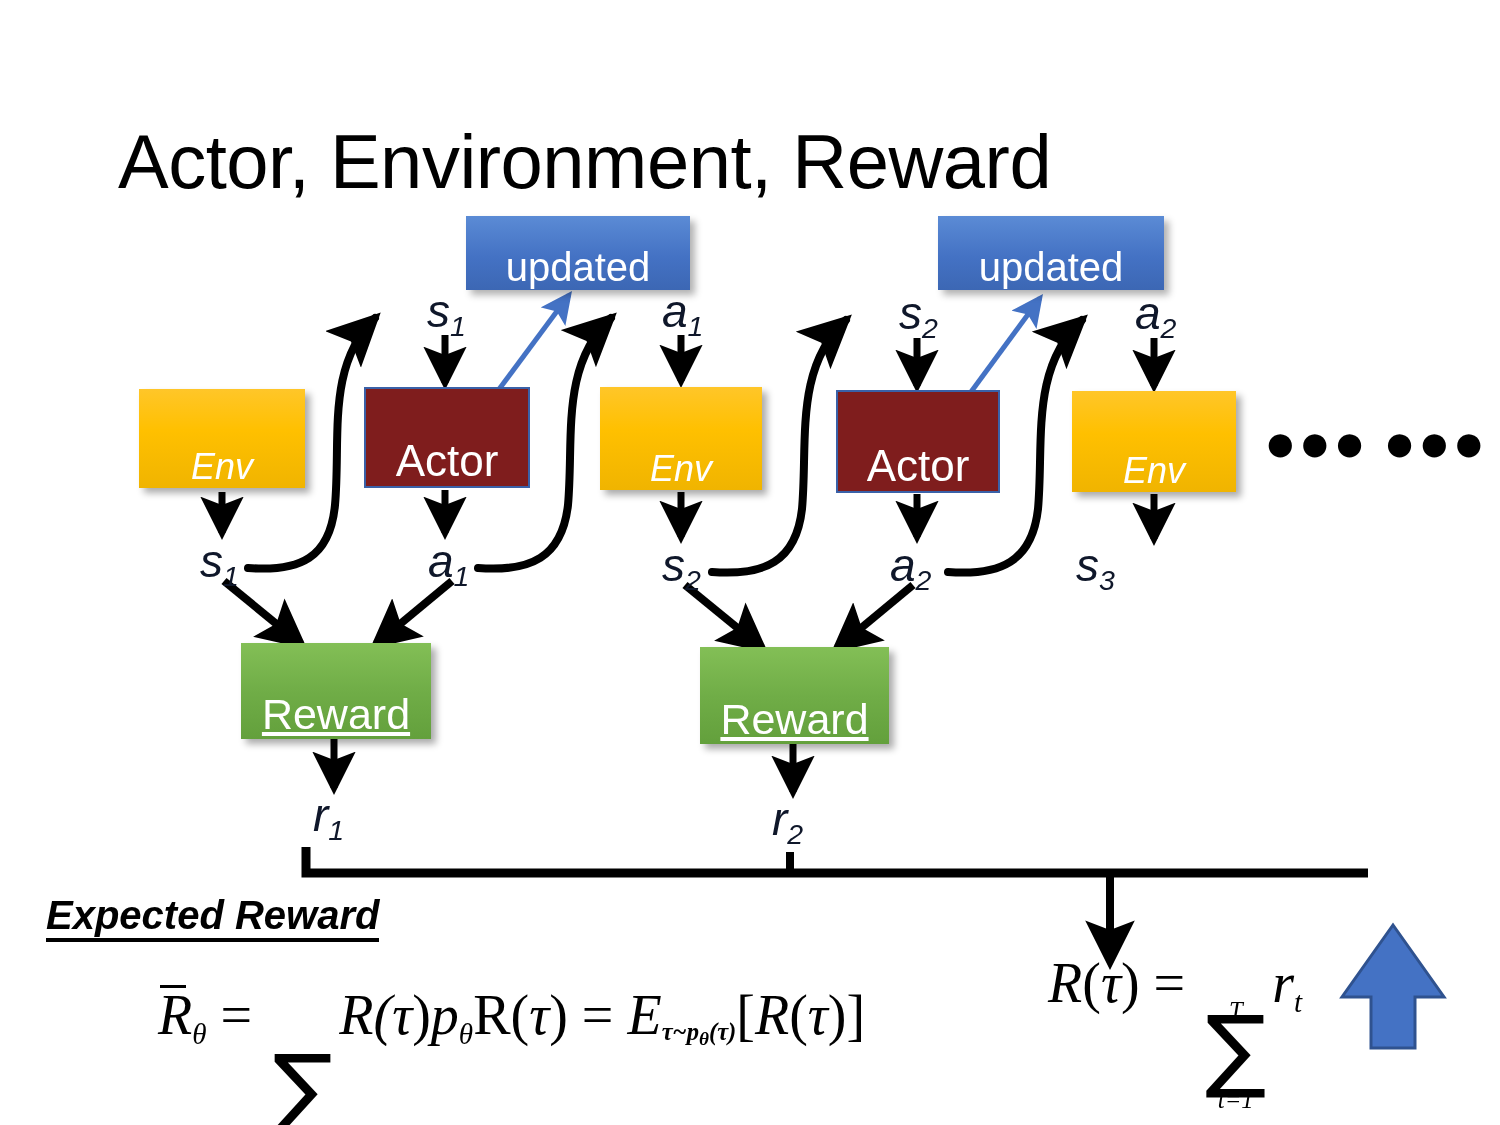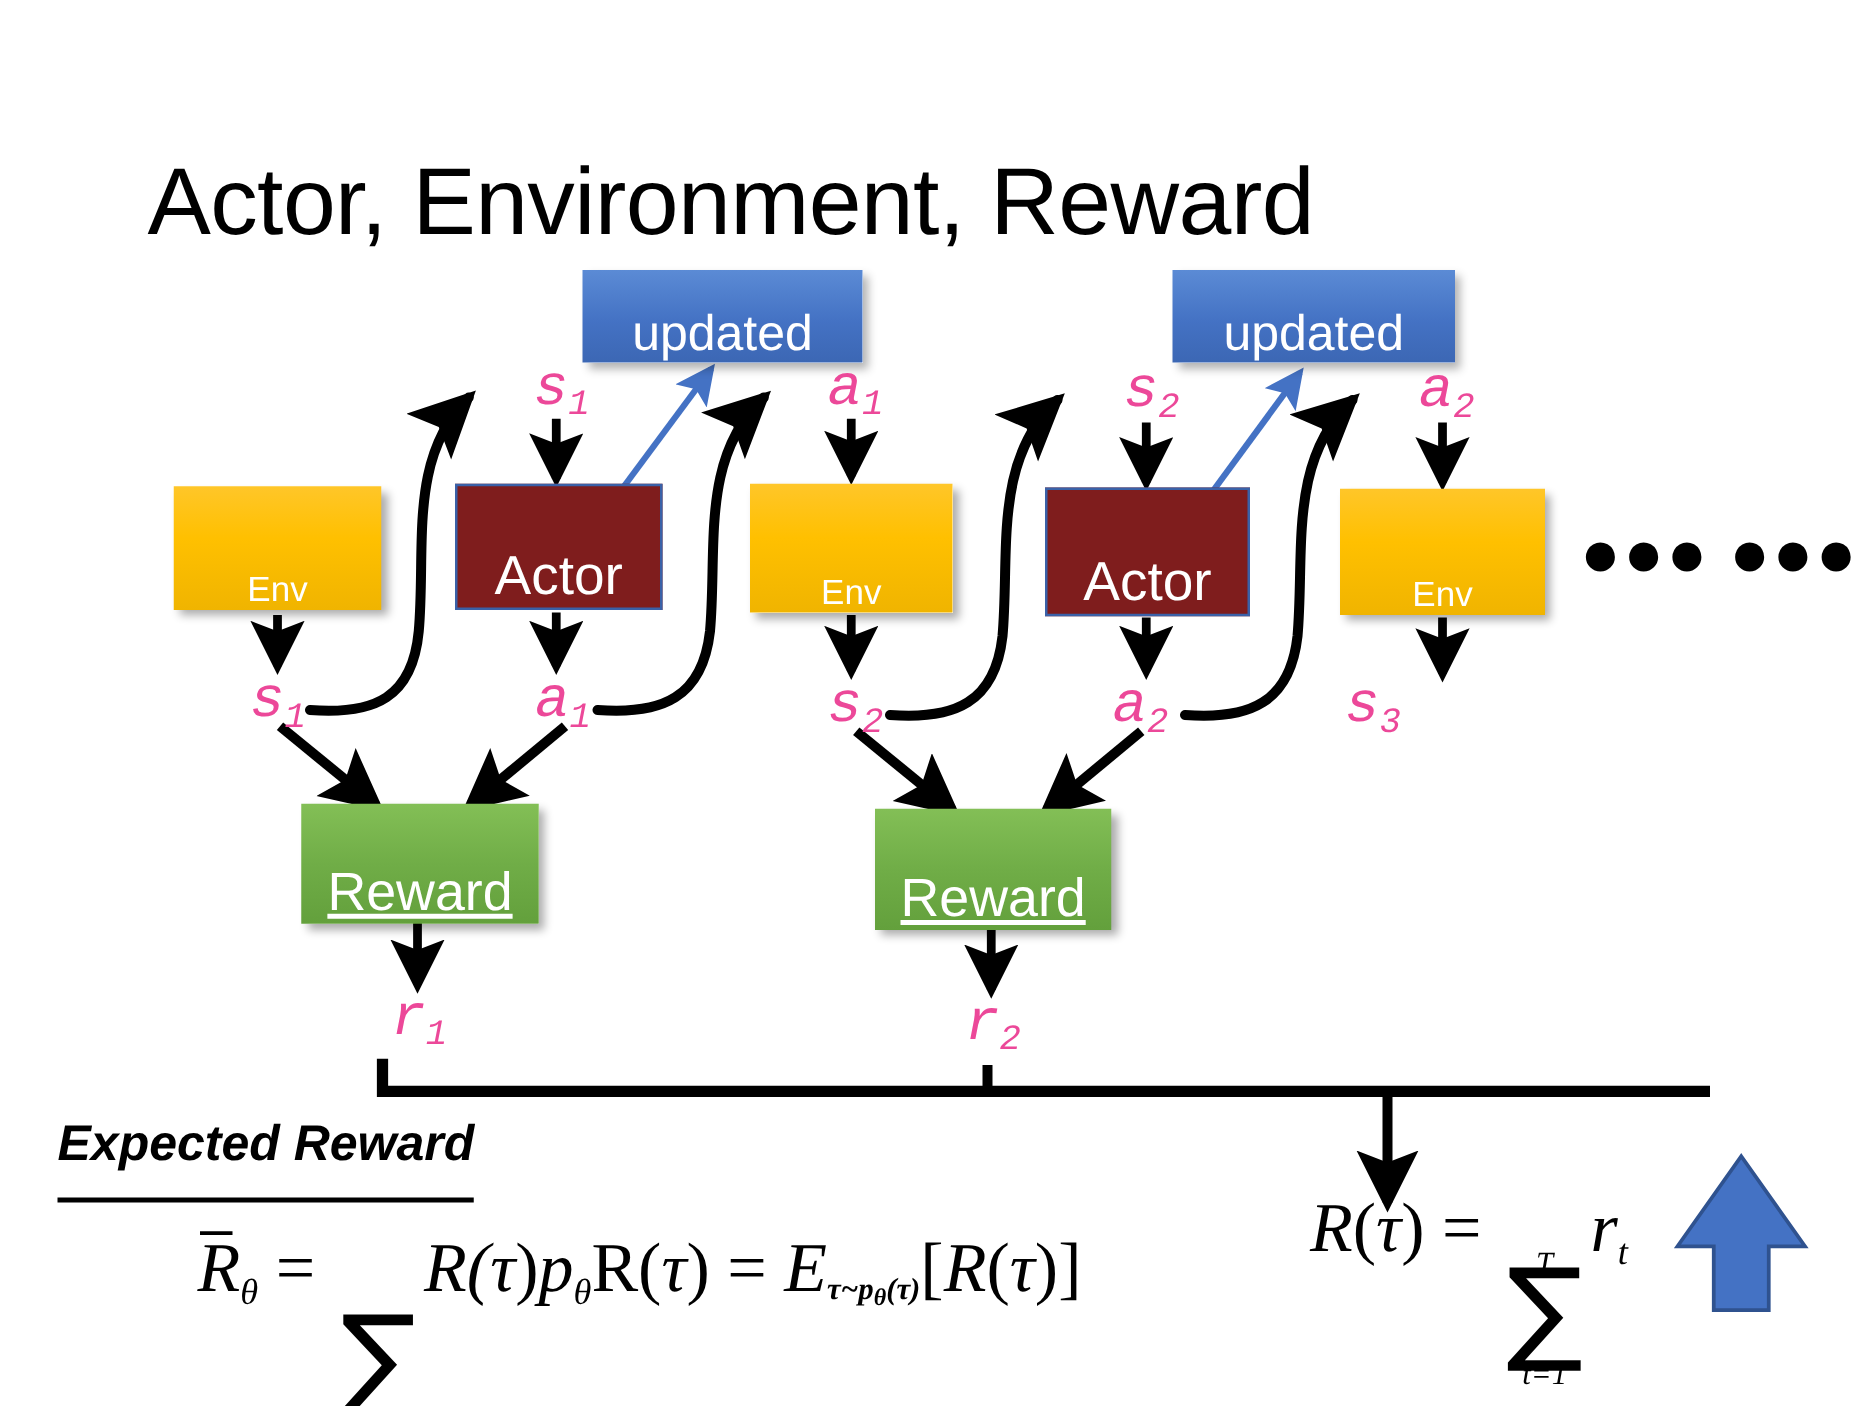--- a/index.html
+++ b/index.html
@@ -41,22 +41,23 @@
     display: flex;
     align-items: flex-end;
     justify-content: center;
     color: #ffffff;
     font-family: "Liberation Sans", sans-serif;
     font-weight: 400;
     box-sizing: border-box;
   }
   .box-env {
     background: linear-gradient(to bottom, #FFC629 0%, #FFC000 42%, #F0B400 100%);
-    font-size: 28px;
+    font-size: 36px;
     box-shadow: 5px 5px 7px rgba(0,0,0,0.33);
+    font-style: italic;
   }
   .box-actor {
     background: #7f1d1d;
     border: 2px solid #3A61A8;
     font-size: 44px;
   }
   .box-reward {
     background: linear-gradient(to bottom, #83BF56 0%, #70AD47 50%, #63A03C 100%);
     font-size: 43px;
     box-shadow: 5px 5px 7px rgba(0,0,0,0.33);
@@ -64,24 +65,24 @@
   }
   .box-updated {
     background: linear-gradient(to bottom, #5B8BD5 0%, #4472C4 55%, #3C67B4 100%);
     font-size: 40px;
     box-shadow: 5px 5px 7px rgba(0,0,0,0.30);
   }
 
   
   .mathlabel {
     position: absolute;
-    font-family: Liberation Mono, monospace;
+    font-family: Liberation Sans, sans-serif;
     font-style: italic;
     font-size: 46px;
-    color: #ec4899;
+    color: #0f172a;
     white-space: nowrap;
     line-height: 1;
   }
   .mathlabel sub {
     font-size: 0.62em;
     font-style: italic;
     vertical-align: -0.30em;
     margin-left: 0px;
   }
 
@@ -103,21 +104,21 @@
     position: absolute;
     left: 46px;
     top: 893px;
     font-family: "Liberation Sans", sans-serif;
     font-weight: bold;
     font-style: italic;
     font-size: 40px;
     color: #000000;
     white-space: nowrap;
     border-bottom: 4px solid #000000;
-    padding-bottom: 20px;
+    padding-bottom: 0;
   }
 
   
   .equation {
     position: absolute;
     font-family: "Liberation Serif", serif;
     color: #000000;
     white-space: nowrap;
     line-height: 1;
   }

